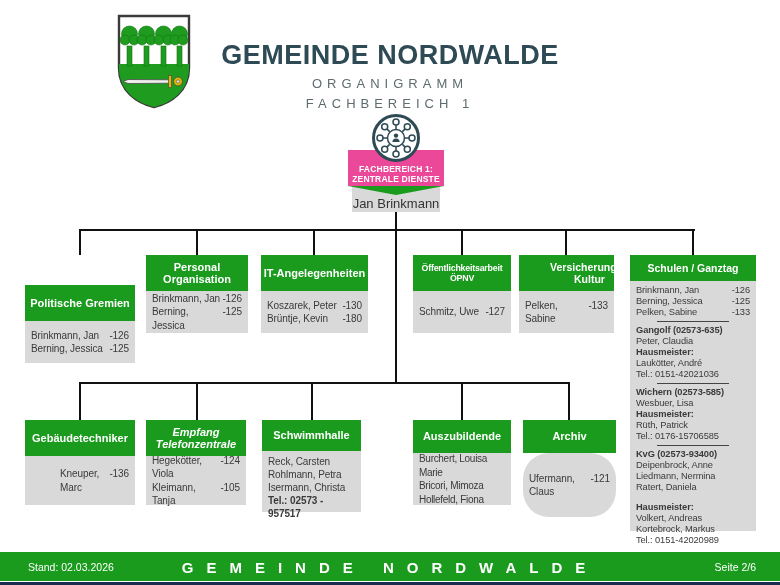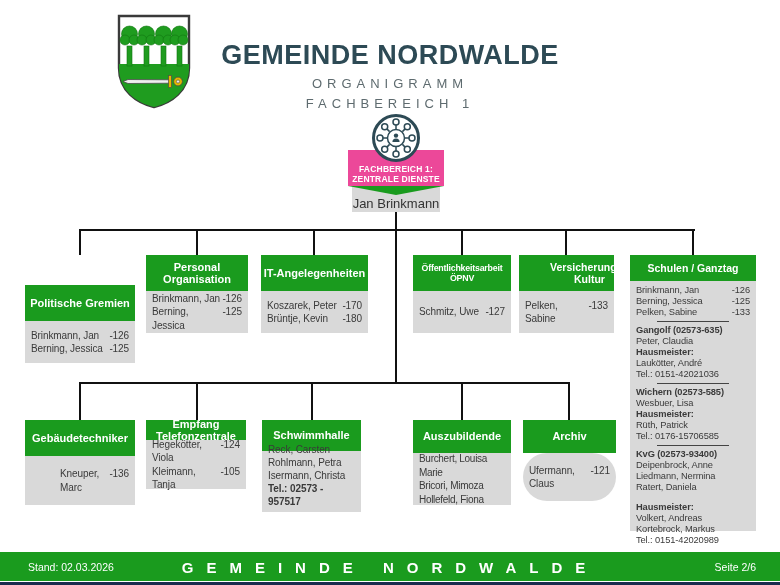--- a/index.html
+++ b/index.html
@@ -178,21 +178,21 @@
           <span class="pext">-125</span>
         </div>
     </div>
   </div>
 
   <div class="orgbox" style="left:261px; top:255px; width:107px;">
     <div class="obh" style="height:36px;">IT-Angelegenheiten</div>
     <div class="obb" style="height:42px;">
       <div class="prow">
           <span class="pname">Koszarek, Peter</span>
-          <span class="pext">-170</span>
+          <span class="pext">-130</span>
         </div>
       <div class="prow">
           <span class="pname">Brüntje, Kevin</span>
           <span class="pext">-180</span>
         </div>
     </div>
   </div>
 
   <div class="orgbox" style="left:413px; top:255px; width:98px;">
     <div class="obh" style="height:36px; font-size:8.8px; line-height:10.5px; letter-spacing:-0.2px;">Öffentlichkeitsarbeit ÖPNV</div>
@@ -258,56 +258,56 @@
     <div class="obh" style="height:36px;">Gebäudetechniker</div>
     <div class="obb" style="height:49px;padding-left:35px;">
       <div class="prow">
           <span class="pname">Kneuper, Marc</span>
           <span class="pext">-136</span>
         </div>
     </div>
   </div>
 
   <div class="orgbox" style="left:146px; top:420px; width:100px;">
-    <div class="obh" style="height:20px;">Empfang Telefonzentrale</div>
+    <div class="obh" style="height:36px;font-style:italic;">Empfang Telefonzentrale</div>
     <div class="obb" style="height:49px;">
       <div class="prow">
           <span class="pname">Hegekötter, Viola</span>
           <span class="pext">-124</span>
         </div>
       <div class="prow">
           <span class="pname">Kleimann, Tanja</span>
           <span class="pext">-105</span>
         </div>
     </div>
   </div>
 
   <div class="orgbox" style="left:262px; top:420px; width:99px;">
     <div class="obh" style="height:31px;">Schwimmhalle</div>
-    <div class="obb" style="height:61px; justify-content:flex-end; line-height:13px;">
+    <div class="obb" style="height:61px; justify-content:flex-start; line-height:13px;">
       <div>Reck, Carsten</div>
       <div>Rohlmann, Petra</div>
       <div>Isermann, Christa</div>
       <div class="spacer"></div>
       <div class="bold">Tel.: 02573 - 957517</div>
     </div>
   </div>
 
   <div class="orgbox" style="left:413px; top:420px; width:98px;">
     <div class="obh" style="height:33px;">Auszubildende</div>
     <div class="obb" style="height:52px; letter-spacing:-0.3px;">
       <div>Burchert, Louisa Marie</div>
       <div>Bricori, Mimoza</div>
       <div>Hollefeld, Fiona</div>
     </div>
   </div>
 
   <div class="orgbox" style="left:523px; top:420px; width:93px;">
     <div class="obh" style="height:33px;">Archiv</div>
-    <div class="obb" style="height:48px;border-radius:26px;">
+    <div class="obb" style="height:64px;border-radius:26px;">
       <div class="prow">
           <span class="pname" style="width:55px;">Ufermann, Claus</span>
           <span class="pext">-121</span>
         </div>
     </div>
   </div>
 
   <div class="footer-bar">
     <div class="footer-stand">Stand: 02.03.2026</div>
     <div class="footer-center">GEMEINDE NORDWALDE</div>

